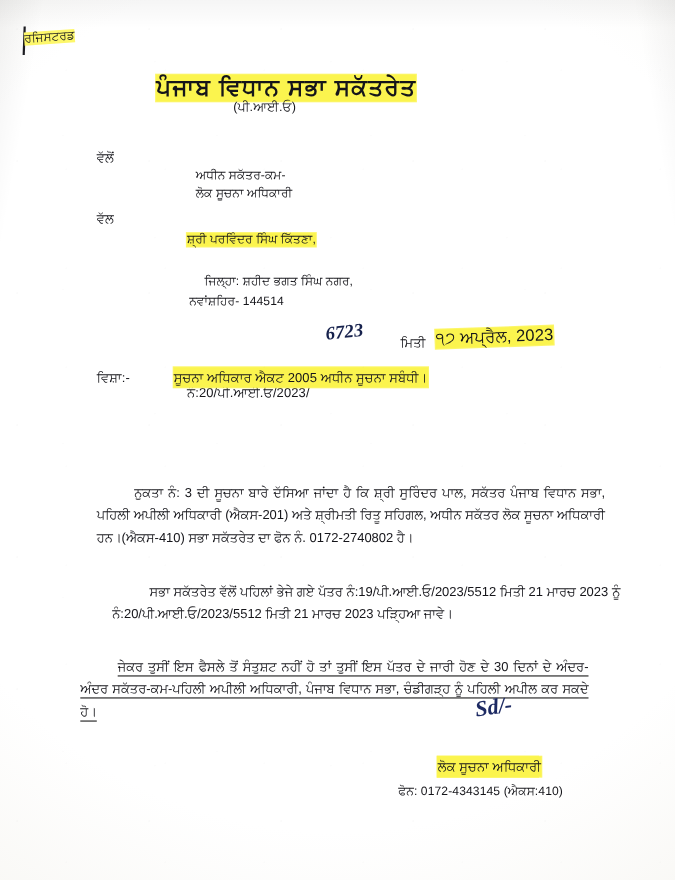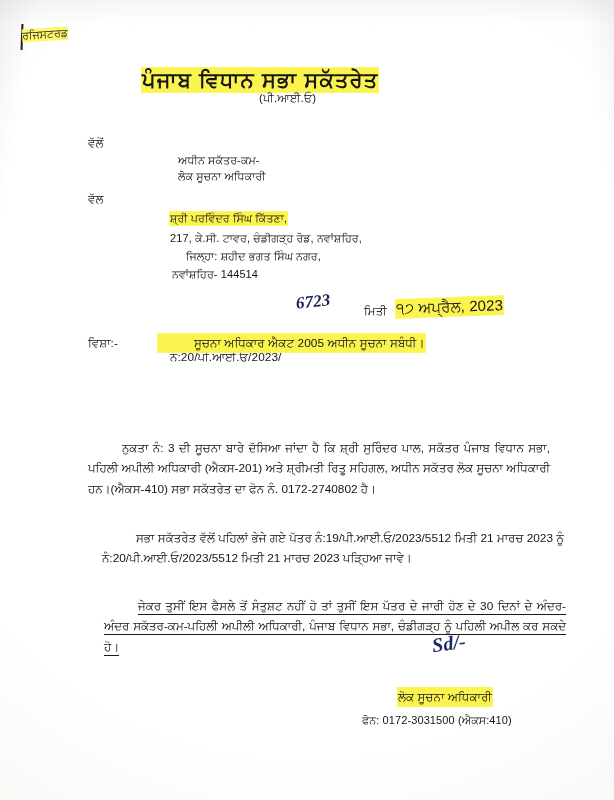--- a/index.html
+++ b/index.html
@@ -76,21 +76,20 @@
     background: #1b1b20;
     transform: rotate(2deg);
   }
   .title {
     font-size: 21px;
     font-weight: bold;
     letter-spacing: 1.2px;
   }
   .subtitle {
     font-size: 11.5px;
-    margin-left: 47px;
   }
   .body-line {
     font-size: 11.8px;
     line-height: 1.55;
   }
   .small {
     font-size: 11px;
   }
   .handwrite {
     font-family: "Liberation Serif", serif;
@@ -135,45 +134,44 @@
 
   <div class="txt title hl" style="left:142px; top:68px;">ਪੰਜਾਬ ਵਿਧਾਨ ਸਭਾ ਸਕੱਤਰੇਤ</div>
   <div class="txt subtitle" style="left:212px; top:92px;">(ਪੀ.ਆਈ.ਓ)</div>
 
   <div class="txt body-line" style="left:88px; top:134px;">ਵੱਲੋਂ</div>
   <div class="txt small" style="left:178px; top:154px;">ਅਧੀਨ ਸਕੱਤਰ-ਕਮ-</div>
   <div class="txt small" style="left:178px; top:170px;">ਲੋਕ ਸੂਚਨਾ ਅਧਿਕਾਰੀ</div>
 
   <div class="txt body-line" style="left:88px; top:190px;">ਵੱਲ</div>
   <div class="txt small hl" style="left:170px; top:212px;">ਸ਼੍ਰੀ ਪਰਵਿੰਦਰ ਸਿੰਘ ਕਿੱਤਣਾ,</div>
-  <div class="txt small" style="left:170px; top:232px;">217, ਕੇ.ਸੀ. ਟਾਵਰ, ਚੰਡੀਗੜ੍ਹ ਰੋਡ, ਨਵਾਂਸ਼ਹਿਰ,</div>
   <div class="txt small" style="left:170px; top:250px;margin-left:16px;">ਜਿਲ੍ਹਾ: ਸ਼ਹੀਦ ਭਗਤ ਸਿੰਘ ਨਗਰ,</div>
   <div class="txt small" style="left:172px; top:268px;">ਨਵਾਂਸ਼ਹਿਰ- 144514</div>
 
   <div class="txt body-line" style="left:170px; top:300px;margin-top:48px;">ਨੰ:20/ਪੀ.ਆਈ.ਓ/2023/</div>
   <div class="txt handwrite memo-num" style="left:296px; top:292px;">6723</div>
   <div class="txt body-line" style="left:364px; top:302px;">ਮਿਤੀ</div>
   <div class="txt date-hw hl" style="left:396px; top:298px; font-family:'Liberation Sans',sans-serif; font-style:normal; color:#15151a; font-weight:normal;">੧੭ ਅਪ੍ਰੈਲ, 2023</div>
 
   <div class="txt body-line" style="left:88px; top:334px;">ਵਿਸ਼ਾ:-</div>
-  <div class="txt body-line hl" style="left:158px; top:334px;padding-left:36px;">ਸੂਚਨਾ ਅਧਿਕਾਰ ਐਕਟ 2005 ਅਧੀਨ ਸੂਚਨਾ ਸਬੰਧੀ।</div>
+  <div class="txt body-line hl" style="left:158px; top:334px;">ਸੂਚਨਾ ਅਧਿਕਾਰ ਐਕਟ 2005 ਅਧੀਨ ਸੂਚਨਾ ਸਬੰਧੀ।</div>
 
 
   <div class="wrapbox" style="left:88px; top:438px; width:462px;">
     <span class="lead"></span><span>ਨੁਕਤਾ ਨੰ: 3 ਦੀ ਸੂਚਨਾ ਬਾਰੇ ਦੱਸਿਆ ਜਾਂਦਾ ਹੈ ਕਿ ਸ਼੍ਰੀ ਸੁਰਿੰਦਰ ਪਾਲ, ਸਕੱਤਰ ਪੰਜਾਬ ਵਿਧਾਨ ਸਭਾ, ਪਹਿਲੀ ਅਪੀਲੀ ਅਧਿਕਾਰੀ (ਐਕਸ-201) ਅਤੇ ਸ਼੍ਰੀਮਤੀ ਰਿਤੂ ਸਹਿਗਲ, ਅਧੀਨ ਸਕੱਤਰ ਲੋਕ ਸੂਚਨਾ ਅਧਿਕਾਰੀ ਹਨ।(ਐਕਸ-410) ਸਭਾ ਸਕੱਤਰੇਤ ਦਾ ਫੋਨ ਨੰ. 0172-2740802 ਹੈ।</span>
   </div>
 
   <div class="wrapbox" style="left:88px; top:528px; width:462px;margin-left:14px;">
     <span class="lead"></span><span>ਸਭਾ ਸਕੱਤਰੇਤ ਵੱਲੋਂ ਪਹਿਲਾਂ ਭੇਜੇ ਗਏ ਪੱਤਰ ਨੰ:19/ਪੀ.ਆਈ.ਓ/2023/5512 ਮਿਤੀ 21 ਮਾਰਚ 2023 ਨੂੰ ਨੰ:20/ਪੀ.ਆਈ.ਓ/2023/5512 ਮਿਤੀ 21 ਮਾਰਚ 2023 ਪੜ੍ਹਿਆ ਜਾਵੇ।</span>
   </div>
 
-  <div class="wrapbox" style="left:104px; top:596px; width:462px;">
+  <div class="wrapbox" style="left:73px; top:596px; width:462px;">
     <span class="lead"></span><span class="underline">ਜੇਕਰ ਤੁਸੀਂ ਇਸ ਫੈਸਲੇ ਤੋਂ ਸੰਤੁਸ਼ਟ ਨਹੀਂ ਹੋ ਤਾਂ ਤੁਸੀਂ ਇਸ ਪੱਤਰ ਦੇ ਜਾਰੀ ਹੋਣ ਦੇ 30 ਦਿਨਾਂ ਦੇ ਅੰਦਰ-ਅੰਦਰ ਸਕੱਤਰ-ਕਮ-ਪਹਿਲੀ ਅਪੀਲੀ ਅਧਿਕਾਰੀ, ਪੰਜਾਬ ਵਿਧਾਨ ਸਭਾ, ਚੰਡੀਗੜ੍ਹ ਨੂੰ ਪਹਿਲੀ ਅਪੀਲ ਕਰ ਸਕਦੇ ਹੋ।</span>
   </div>
 
   <div class="txt sign handwrite" style="left:432px; top:632px;">Sd/-</div>
   <div class="txt body-line hl" style="left:398px; top:668px;margin-top:20px;">ਅਧੀਨ ਸਕੱਤਰ- ਕਮ-</div>
   <div class="txt body-line hl" style="left:398px; top:688px;">ਲੋਕ ਸੂਚਨਾ ਅਧਿਕਾਰੀ</div>
 
-  <div class="txt small" style="left:362px; top:714px;">ਫੋਨ: 0172-3031500 (ਐਕਸ:410)</div>
+  <div class="txt small" style="left:362px; top:714px;">ਫੋਨ: 0172-4343145 (ਐਕਸ:410)</div>
 
   <div class="noise"></div>
 </div>
 
 </body></html>

